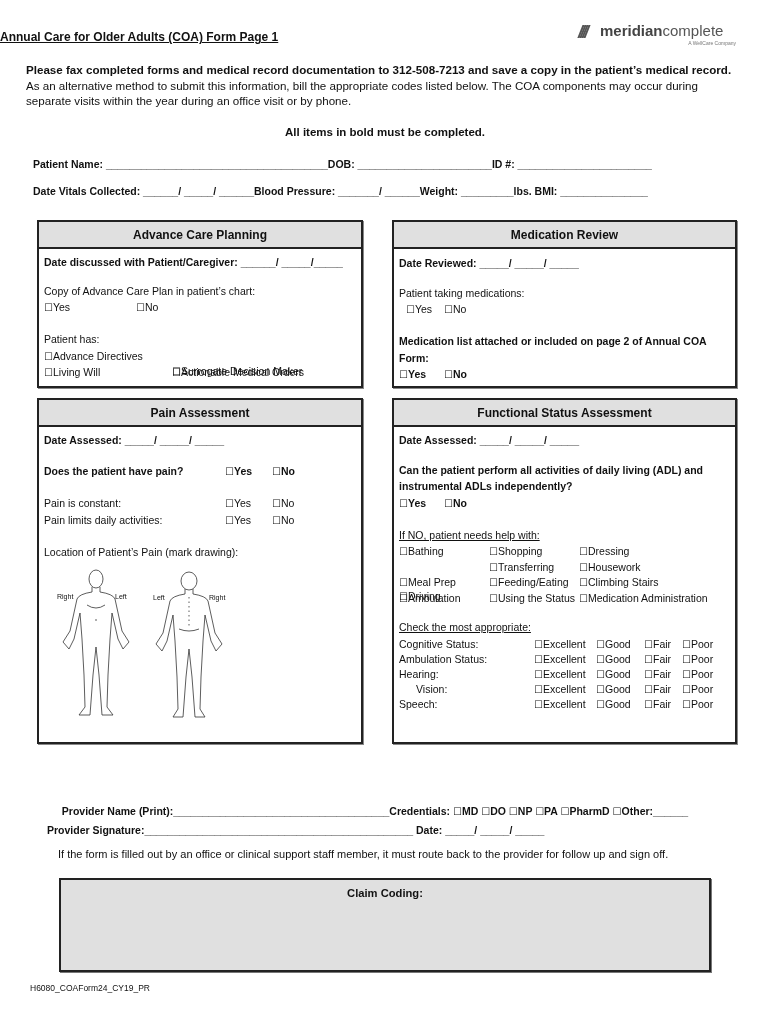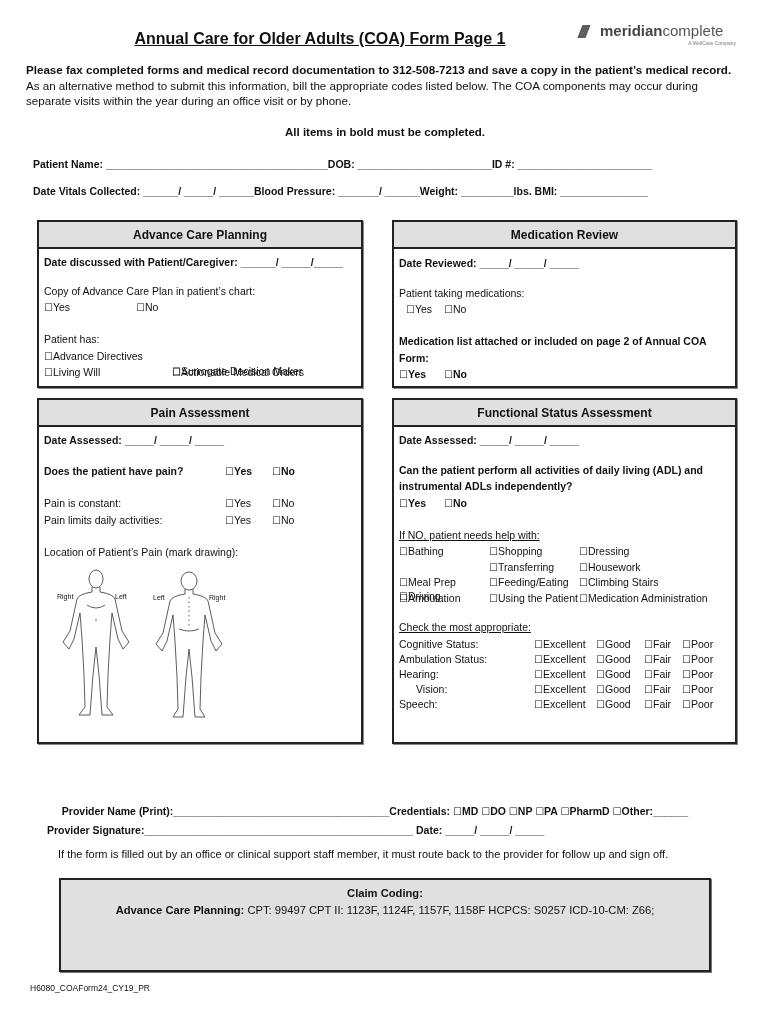--- a/index.html
+++ b/index.html
@@ -1,19 +1,19 @@
 <!DOCTYPE html>
 <html><head>
 <meta charset="utf-8">
 <style>
   * { box-sizing: border-box; margin: 0; padding: 0; }
   html, body { width: 770px; height: 1024px; background: #ffffff; overflow: hidden; }
   body { font-family: "Liberation Sans", sans-serif; color: #111; font-size: 11px; position: relative; }
   .abs { position: absolute; }
-  .title { left: 0; width: 640px; top: 30px; text-align: center; font-size: 16px; font-weight: bold; }
+  .title { left: 0; width: 640px; top: 30px; font-size: 12px; font-weight: bold; }
   .title span { text-decoration: underline; }
   .logo { left: 578px; top: 22px; width: 160px; height: 28px; }
   .logo-mark { position: absolute; left: 0; top: 0; font-size: 18px; font-weight: bold; color: #555; font-style: italic; letter-spacing: -3px; }
   .logo-text { position: absolute; left: 22px; top: 0; font-size: 15px; color: #555; }
   .logo-text b { font-weight: bold; color: #444; }
   .logo-sub { position: absolute; right: 2px; top: 18px; font-size: 5px; color: #777; }
   .intro { left: 26px; top: 62px; width: 720px; font-size: 11.6px; line-height: 15.5px; }
   .intro b { font-weight: bold; }
   .bold-note { left: 0; width: 770px; top: 126px; text-align: center; font-size: 11.5px; font-weight: bold; }
   .fieldrow { left: 33px; font-size: 10.5px; font-weight: bold; white-space: pre; }
@@ -136,21 +136,21 @@
         <span class="t" style="left:5px; top:118px;"><span class="cb">☐</span><span>Bathing</span></span>
         <span class="t" style="left:95px; top:118px;"><span class="cb">☐</span><span>Shopping</span></span>
         <span class="t" style="left:185px; top:118px;"><span class="cb">☐</span><span>Dressing</span></span>
         <span class="t" style="left:5px; top:133.5px;margin-top:29px;"><span class="cb">☐</span><span>Driving</span></span>
         <span class="t" style="left:95px; top:133.5px;"><span class="cb">☐</span><span>Transferring</span></span>
         <span class="t" style="left:185px; top:133.5px;"><span class="cb">☐</span><span>Housework</span></span>
         <span class="t" style="left:5px; top:149px;"><span class="cb">☐</span><span>Meal Prep</span></span>
         <span class="t" style="left:95px; top:149px;"><span class="cb">☐</span><span>Feeding/Eating</span></span>
         <span class="t" style="left:185px; top:149px;"><span class="cb">☐</span><span>Climbing Stairs</span></span>
         <span class="t" style="left:5px; top:164.5px;"><span class="cb">☐</span><span>Ambulation</span></span>
-        <span class="t" style="left:95px; top:164.5px;"><span class="cb">☐</span><span>Using the Patient</span></span>
+        <span class="t" style="left:95px; top:164.5px;"><span class="cb">☐</span><span>Using the Status</span></span>
         <span class="t" style="left:185px; top:164.5px;"><span class="cb">☐</span><span>Medication Administration</span></span>
       </div>
 
     <span class="t u" style="left:5px; top:194px;">Check the most appropriate:</span>
     <div id="status-grid">
         <span class="t" style="left:5px; top:211px;">Cognitive Status:</span>
         <span class="t" style="left:140px; top:211px;"><span class="cb">☐</span><span>Excellent</span></span>
         <span class="t" style="left:202px; top:211px;"><span class="cb">☐</span><span>Good</span></span>
         <span class="t" style="left:250px; top:211px;"><span class="cb">☐</span><span>Fair</span></span>
         <span class="t" style="left:288px; top:211px;"><span class="cb">☐</span><span>Poor</span></span>
@@ -179,16 +179,15 @@
 </div>
 
 <div class="abs fieldrow" style="left:56px; top:793px;">
   <span>Provider Name (Print):_____________________________________</span><span>Credentials:</span> <span id="cred-list"><span><span class="cb">☐</span><span>MD</span></span> <span><span class="cb">☐</span><span>DO</span></span> <span><span class="cb">☐</span><span>NP</span></span> <span><span class="cb">☐</span><span>PA</span></span> <span><span class="cb">☐</span><span>PharmD</span></span> <span><span class="cb">☐</span><span>Other:</span></span></span><span>______</span>
 </div>
 <div class="abs fieldrow" style="left:47px; top:824px;">Provider Signature:______________________________________________ Date: _____/ _____/ _____</div>
 <div class="abs" style="left:58px; top:848px; font-size:11px; white-space:pre;">If the form is filled out by an office or clinical support staff member, it must route back to the provider for follow up and sign off.</div>
 
 <div class="abs claim">
   <div><b>Claim Coding:</b></div>
-  <div><b>Advance Care Planning:</b><span> CPT: 99497 CPT II: 1123F, 1124F, 1157F, 1158F HCPCS: S0257 ICD-10-CM: Z66;</span></div>
 </div>
 
 <div class="abs footer-code">H6080_COAForm24_CY19_PR</div>
 
 </body></html>

